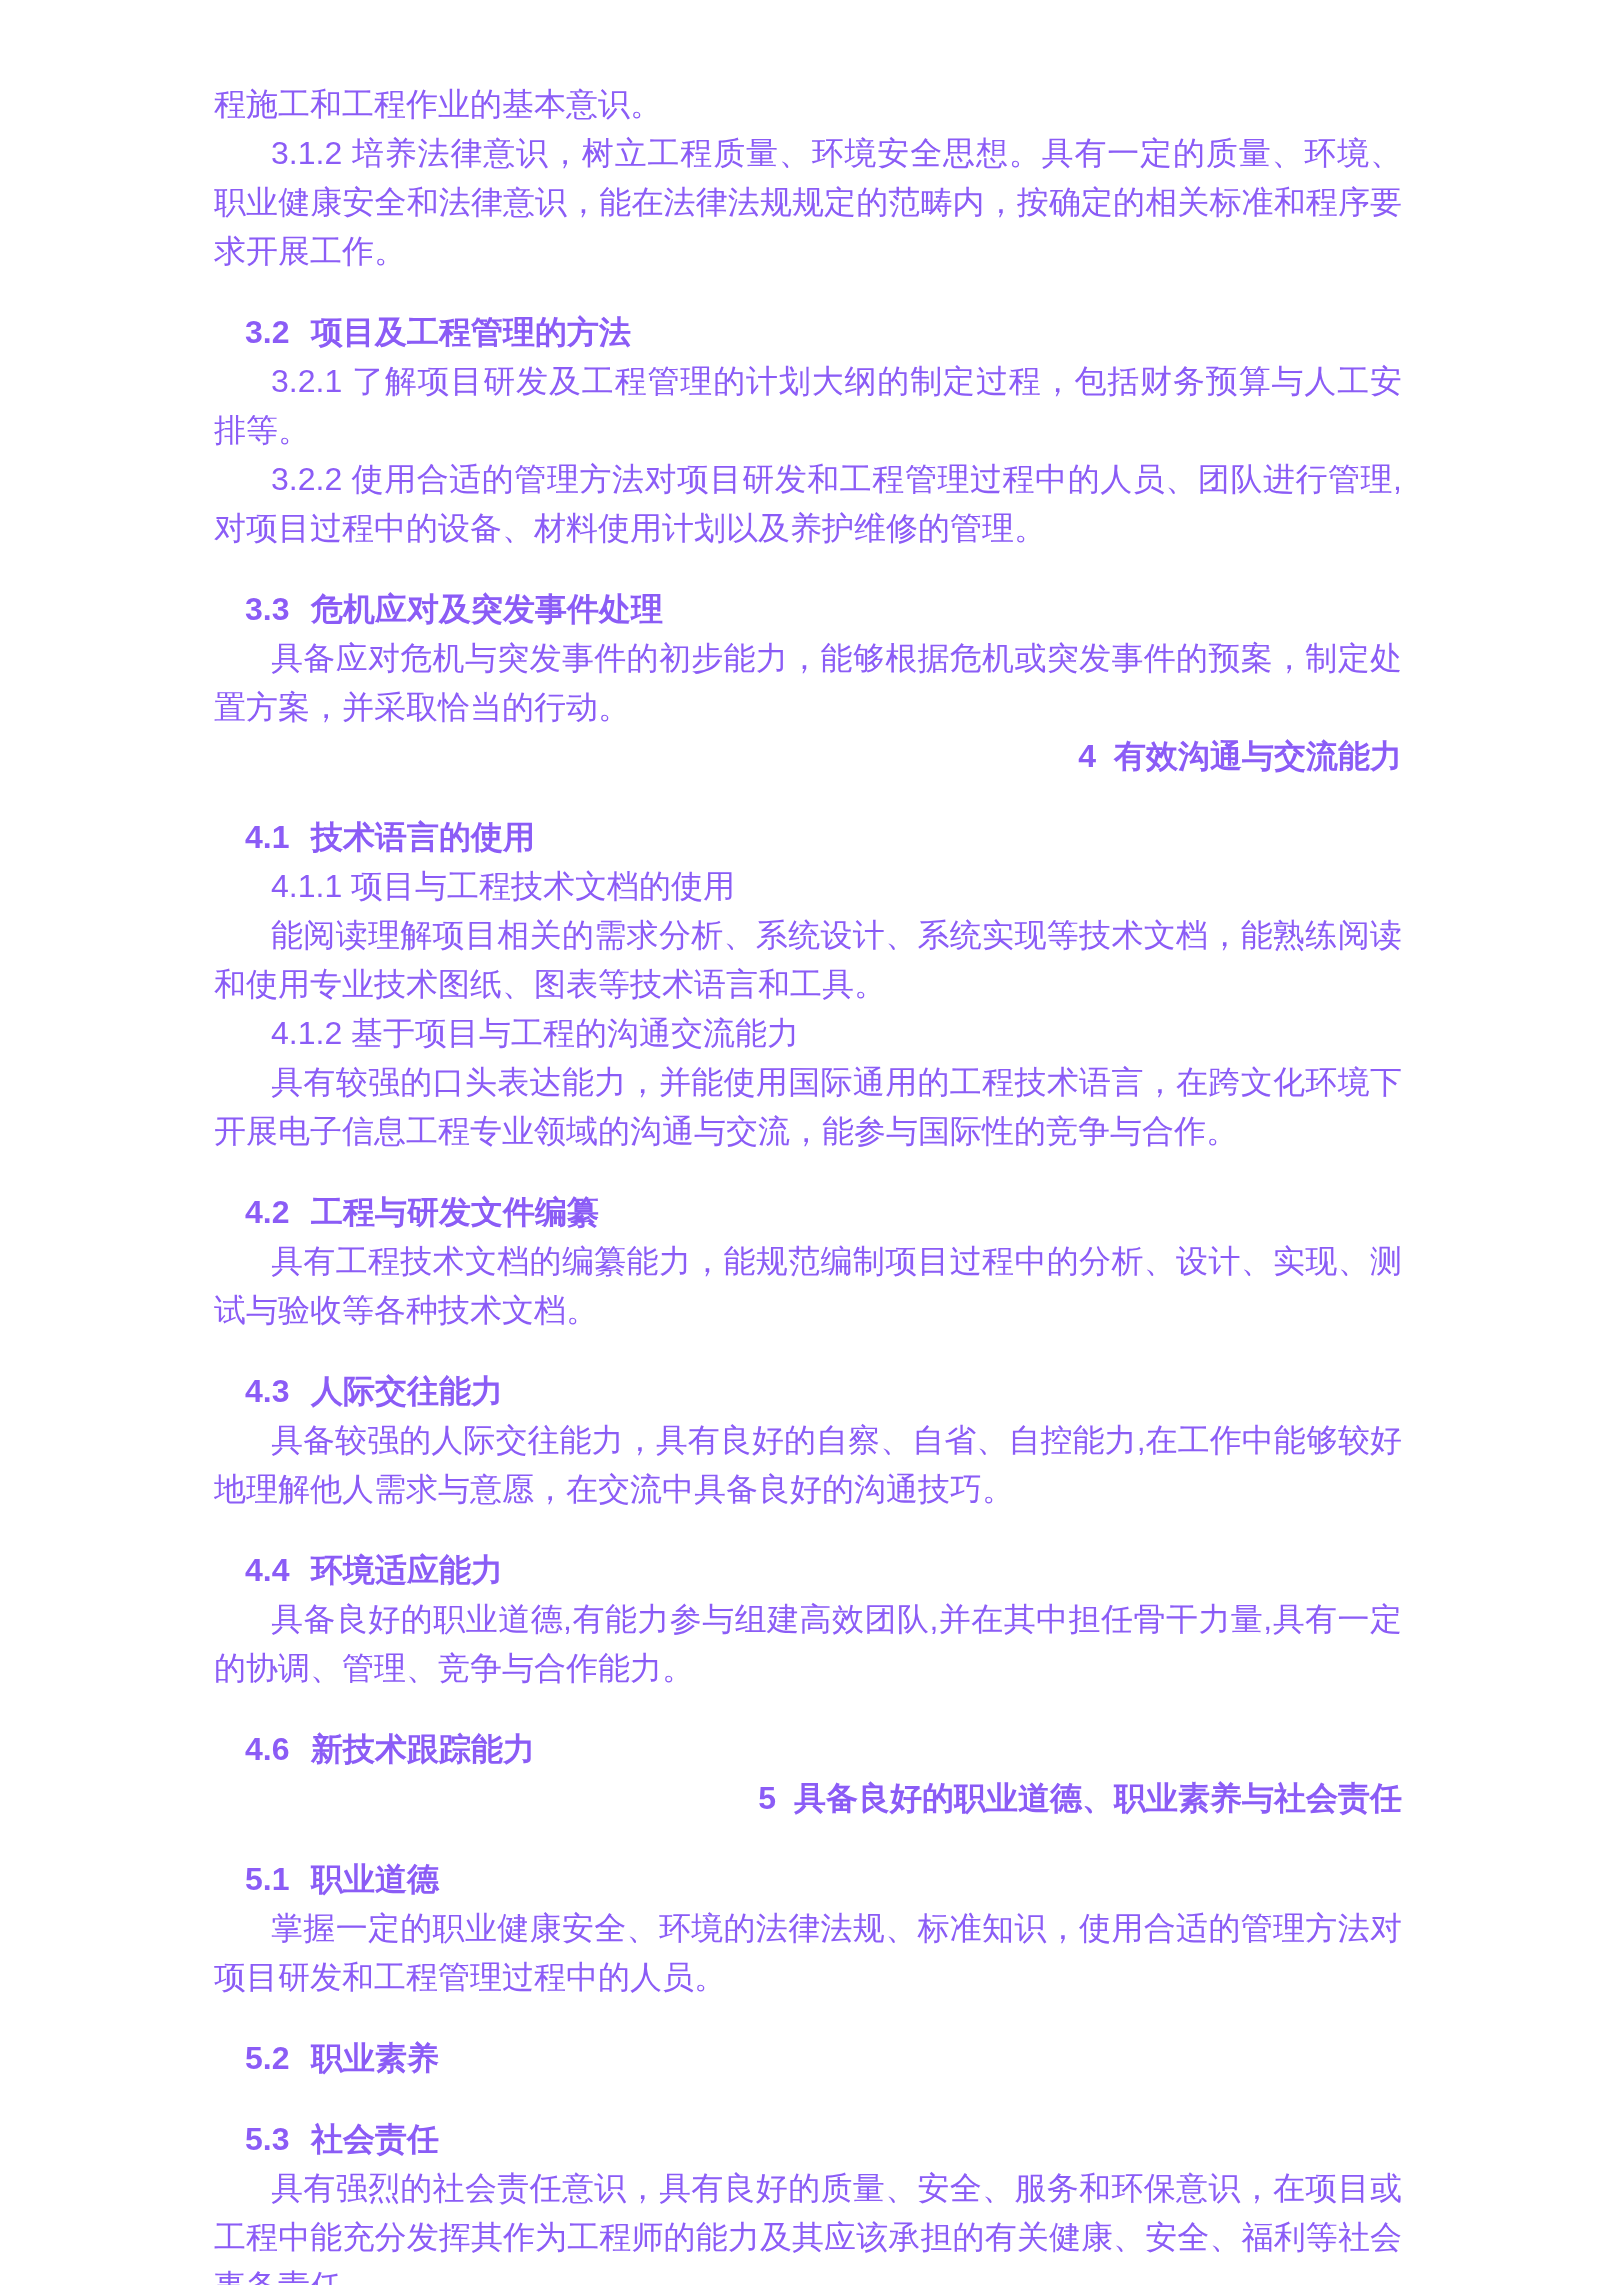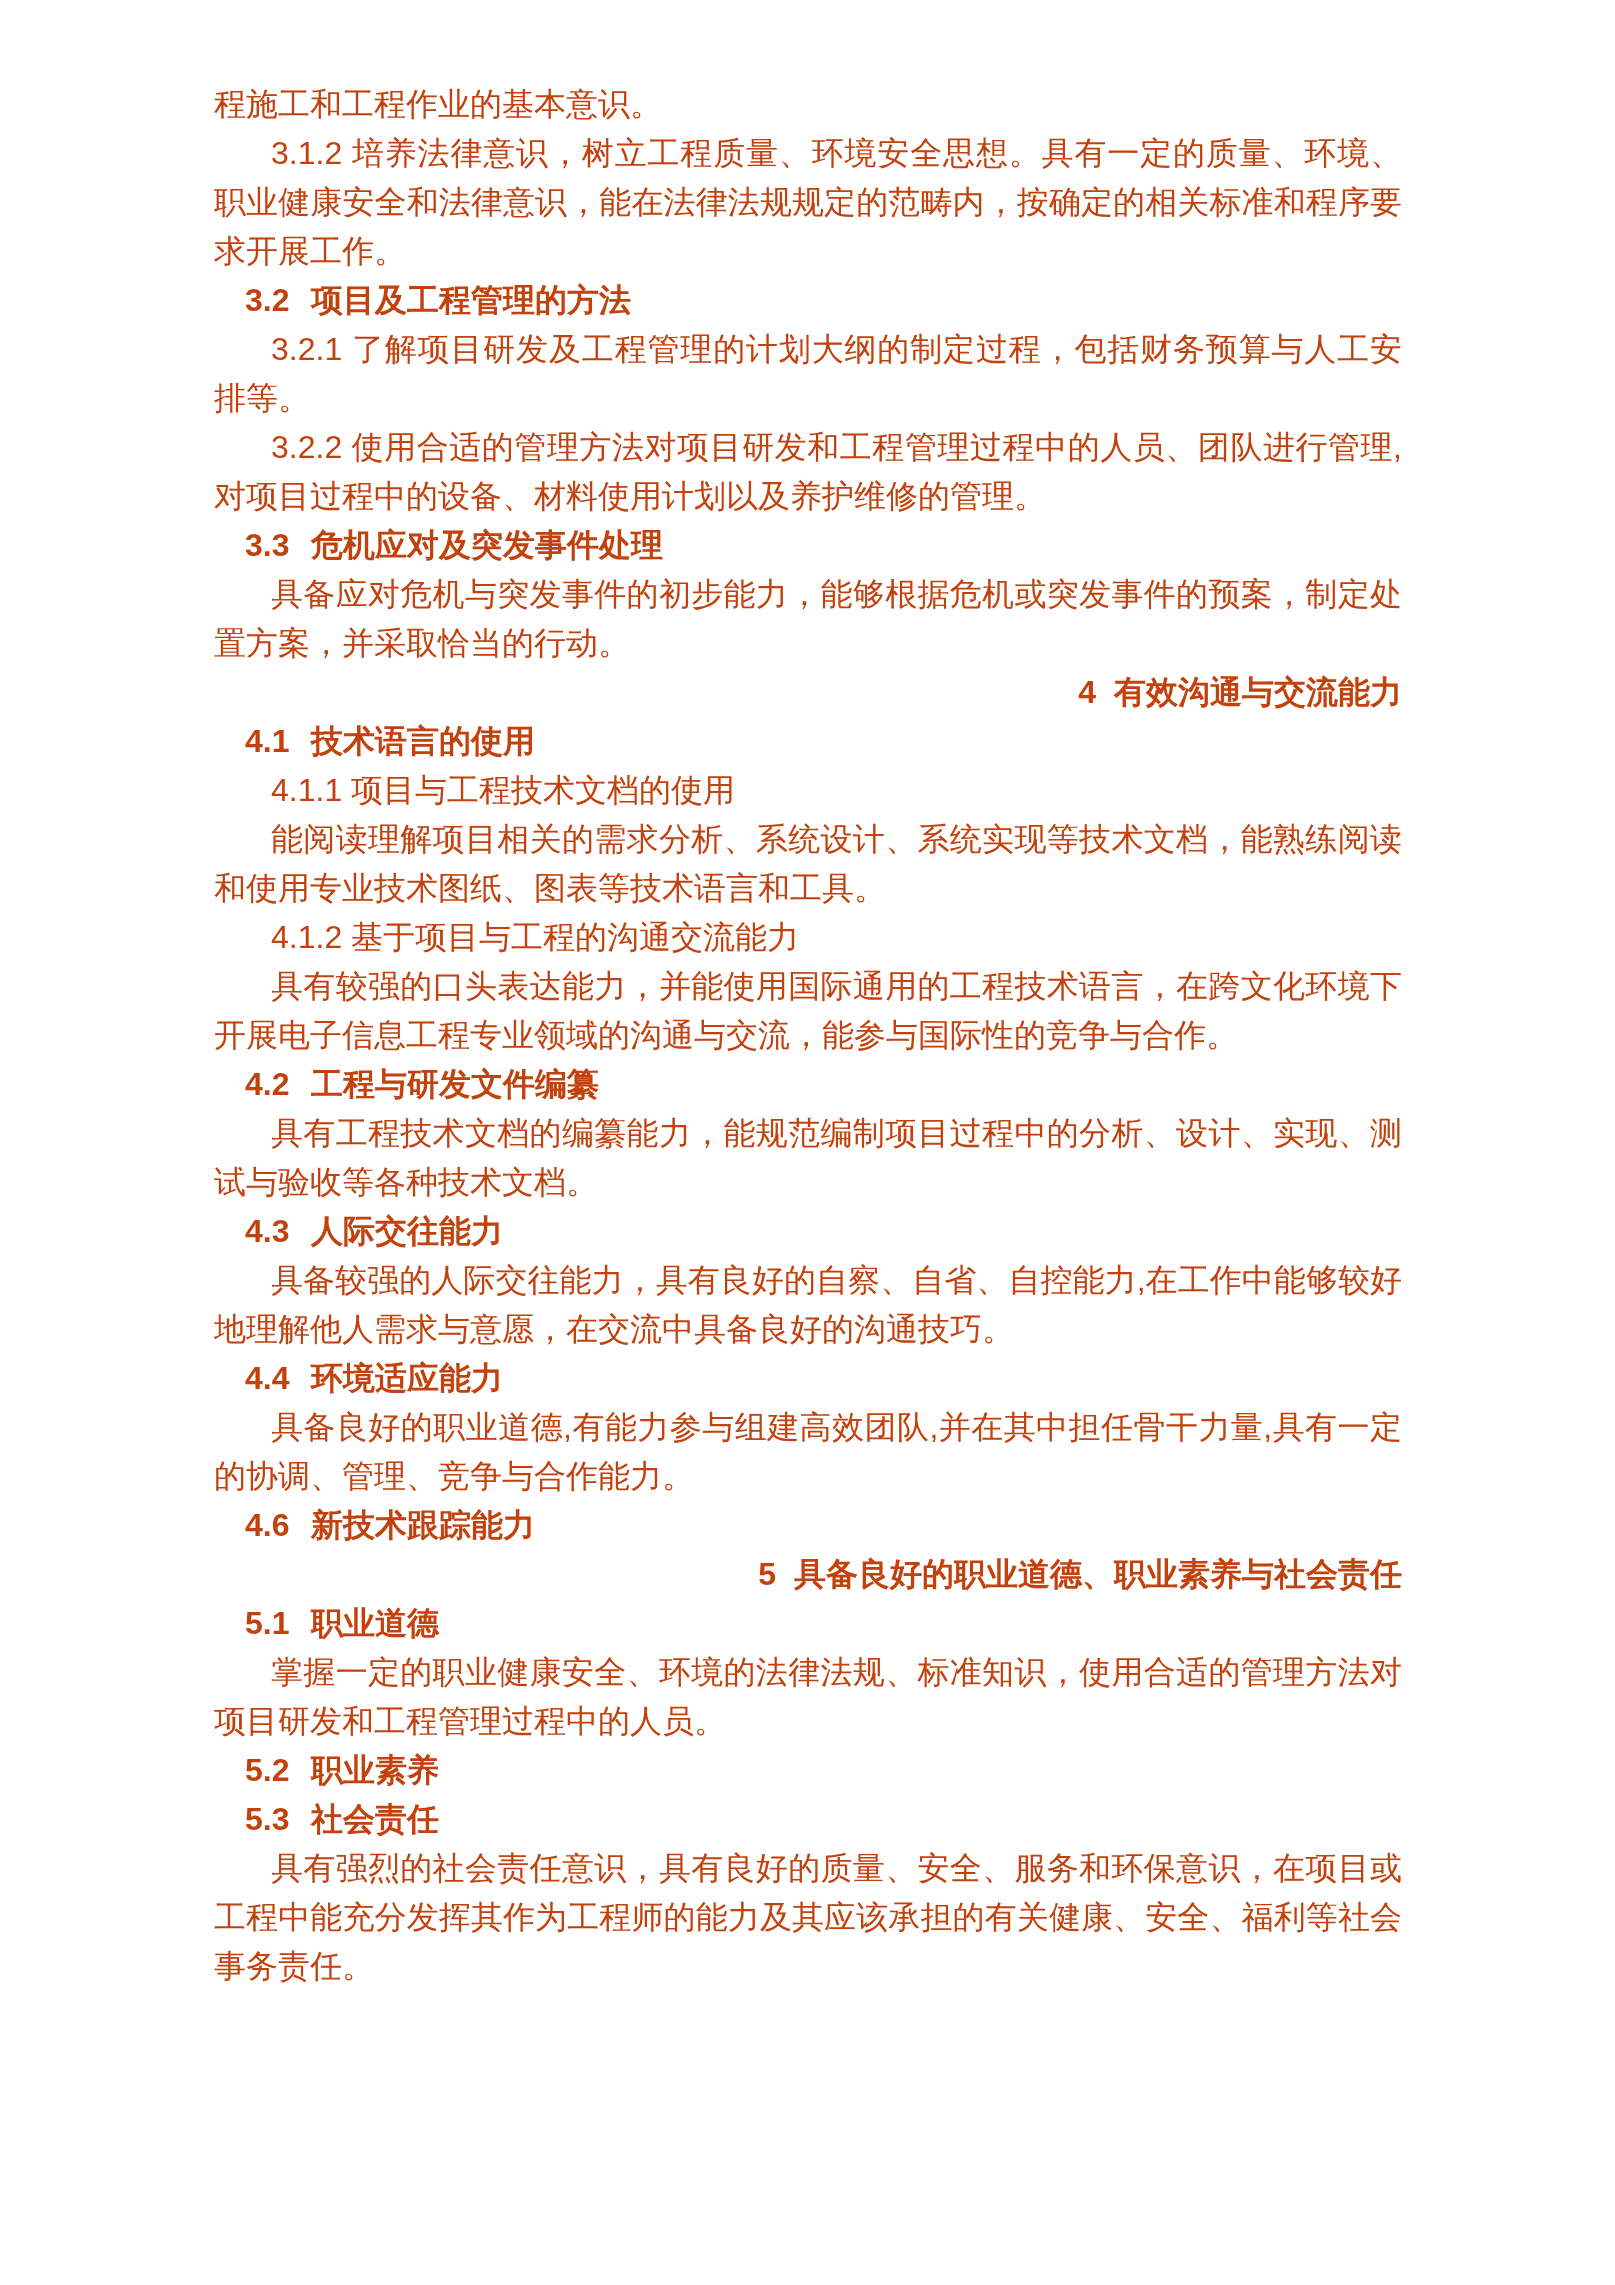--- a/index.html
+++ b/index.html
@@ -18,21 +18,21 @@
     color: #000000;
     overflow: hidden;
   }
   .doc { width: 100%; }
   .para {
     margin: 0;
     padding: 0;
     font-size: 32px;
     line-height: 49px;
     letter-spacing: 0;
-    color: #c2410c;
+    color: #8b5cf6;
   }
   
   .cont {
     text-indent: 0;
     text-align: justify;
     text-justify: inter-ideograph;
   }
   
   .body {
     text-indent: 57px;
@@ -45,20 +45,21 @@
     text-indent: 3.6px;
     text-align: right;
     word-spacing: 9px;
   }
   
   .h3 {
     font-weight: 700;
     text-indent: 31px;
     text-align: left;
     word-spacing: 12.7px;
+    margin-top: 32px;
   }
 </style>
 </head>
 <body>
 
 <main class="page">
   <section class="doc" id="doc">
       <p class="para cont">程施工和工程作业的基本意识。</p>
       <p class="para body">3.1.2 培养法律意识，树立工程质量、环境安全思想。具有一定的质量、环境、职业健康安全和法律意识，能在法律法规规定的范畴内，按确定的相关标准和程序要求开展工作。</p>
       <p class="para h3">3.2 项目及工程管理的方法</p>

